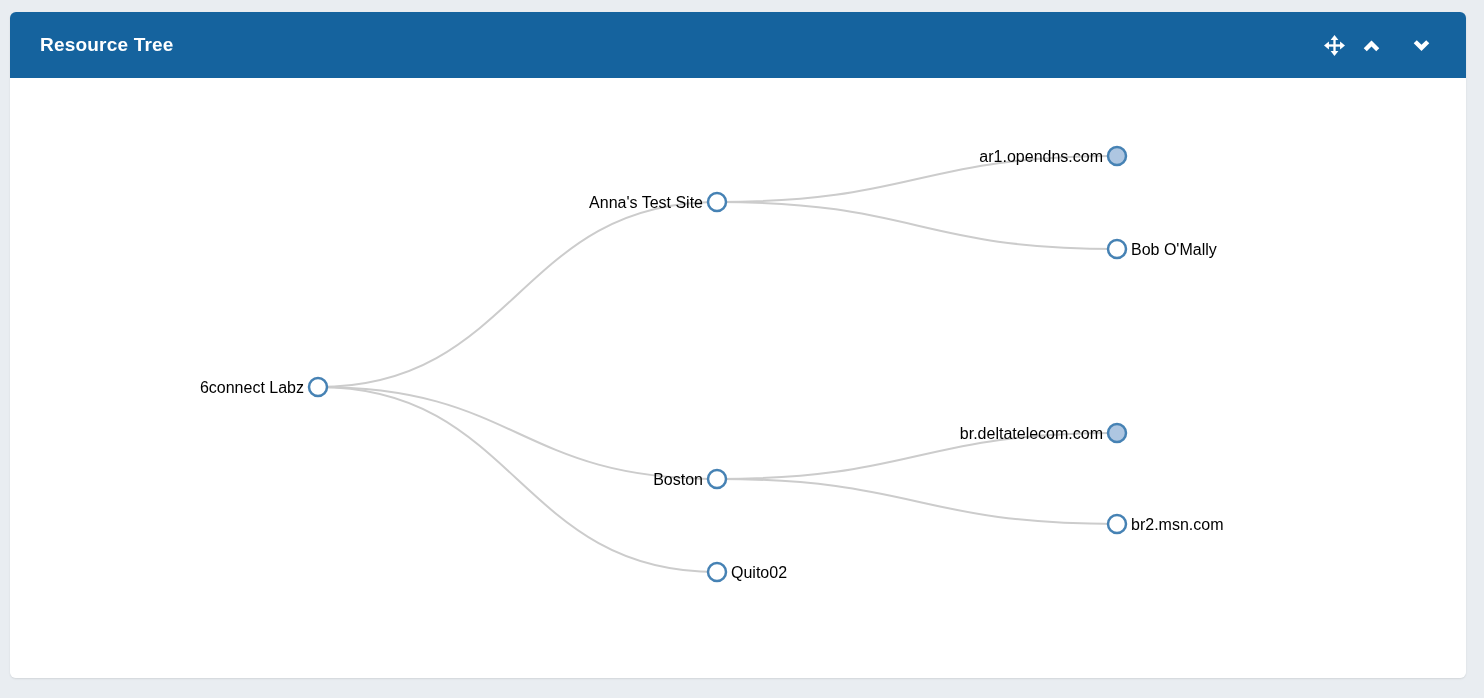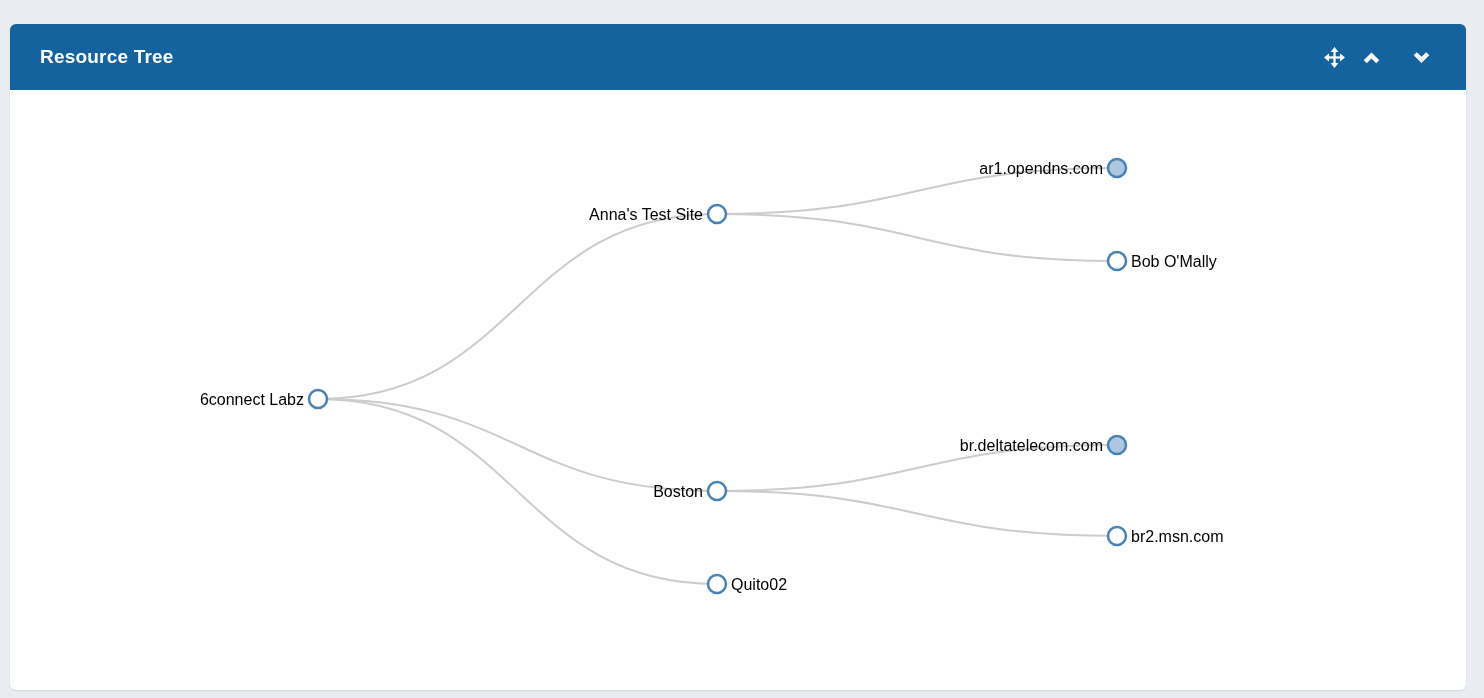--- a/index.html
+++ b/index.html
@@ -7,21 +7,21 @@
     padding: 0;
     width: 1484px;
     height: 698px;
     overflow: hidden;
     background: var(--page-bg, #e9edf1);
     font-family: "Liberation Sans", sans-serif;
   }
   .panel {
     position: absolute;
     left: 10px;
-    top: 24px;
+    top: 12px;
     width: 1456px;
     height: 666px;
     border-radius: 6px;
     box-shadow: 0 1px 2px rgba(0,0,0,0.10);
   }
   .panel-header {
     position: absolute;
     left: 0; top: 0; right: 0;
     height: 66px;
     background: var(--header-bg, #15639e);

